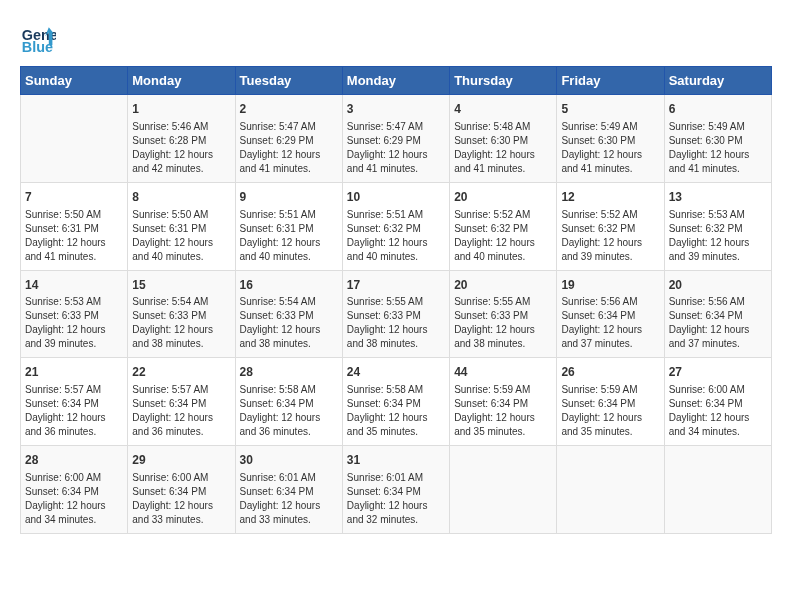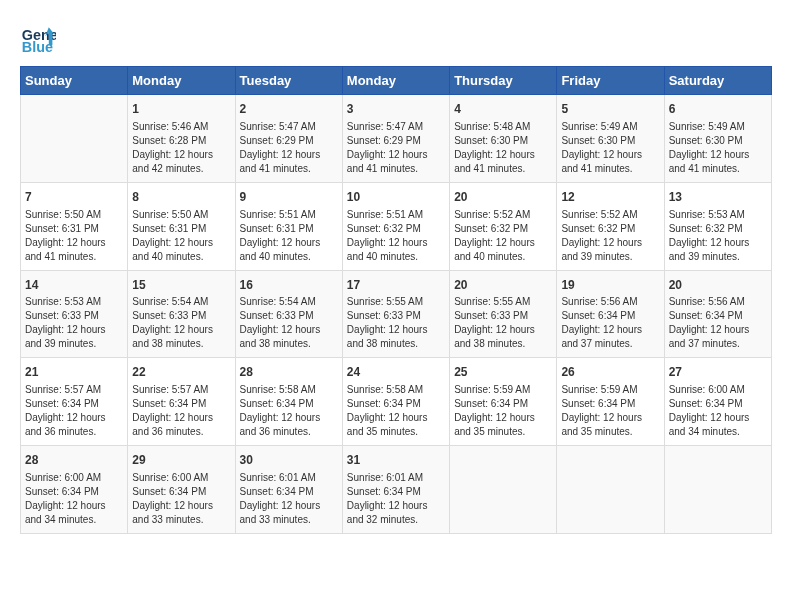--- a/index.html
+++ b/index.html
@@ -210,21 +210,21 @@
         </td>
         <td>
           <div class="day-num">28</div>
           <div class="day-info">Sunrise: 5:58 AM<br>Sunset: 6:34 PM<br>Daylight: 12 hours<br>and 36 minutes.</div>
         </td>
         <td>
           <div class="day-num">24</div>
           <div class="day-info">Sunrise: 5:58 AM<br>Sunset: 6:34 PM<br>Daylight: 12 hours<br>and 35 minutes.</div>
         </td>
         <td>
-          <div class="day-num">25</div>
+          <div class="day-num">44</div>
           <div class="day-info">Sunrise: 5:59 AM<br>Sunset: 6:34 PM<br>Daylight: 12 hours<br>and 35 minutes.</div>
         </td>
         <td>
           <div class="day-num">26</div>
           <div class="day-info">Sunrise: 5:59 AM<br>Sunset: 6:34 PM<br>Daylight: 12 hours<br>and 35 minutes.</div>
         </td>
         <td>
           <div class="day-num">27</div>
           <div class="day-info">Sunrise: 6:00 AM<br>Sunset: 6:34 PM<br>Daylight: 12 hours<br>and 34 minutes.</div>
         </td>

